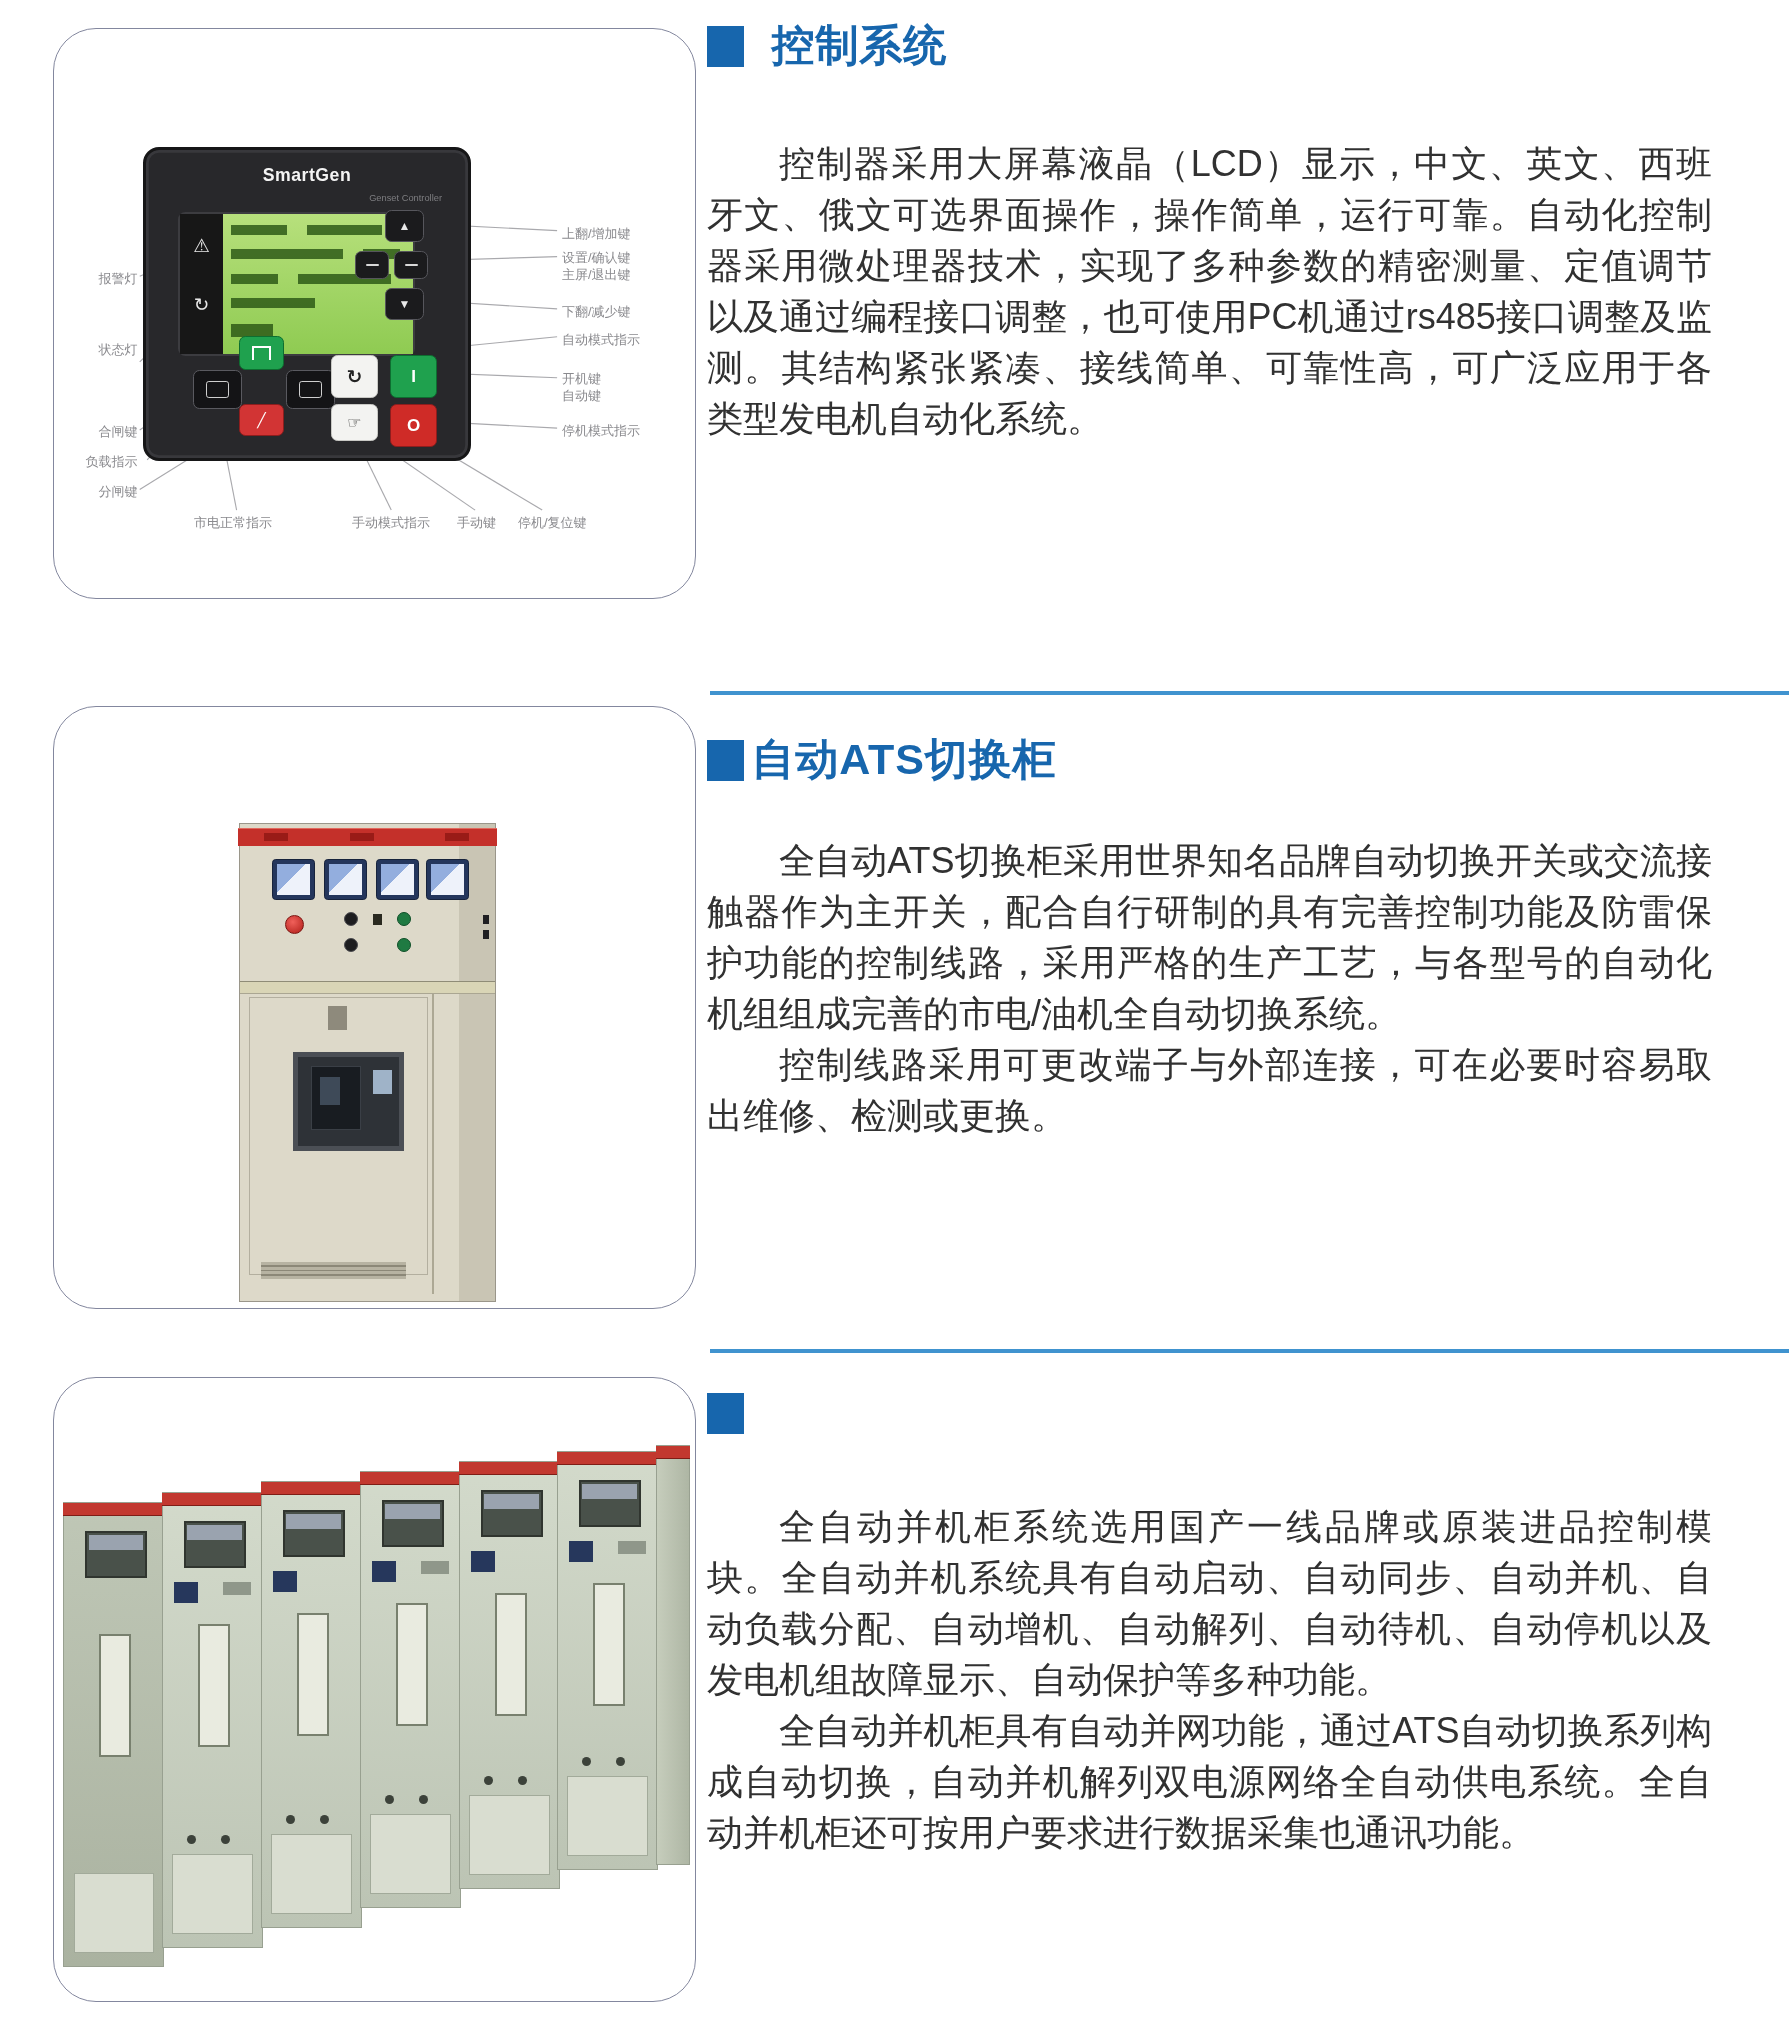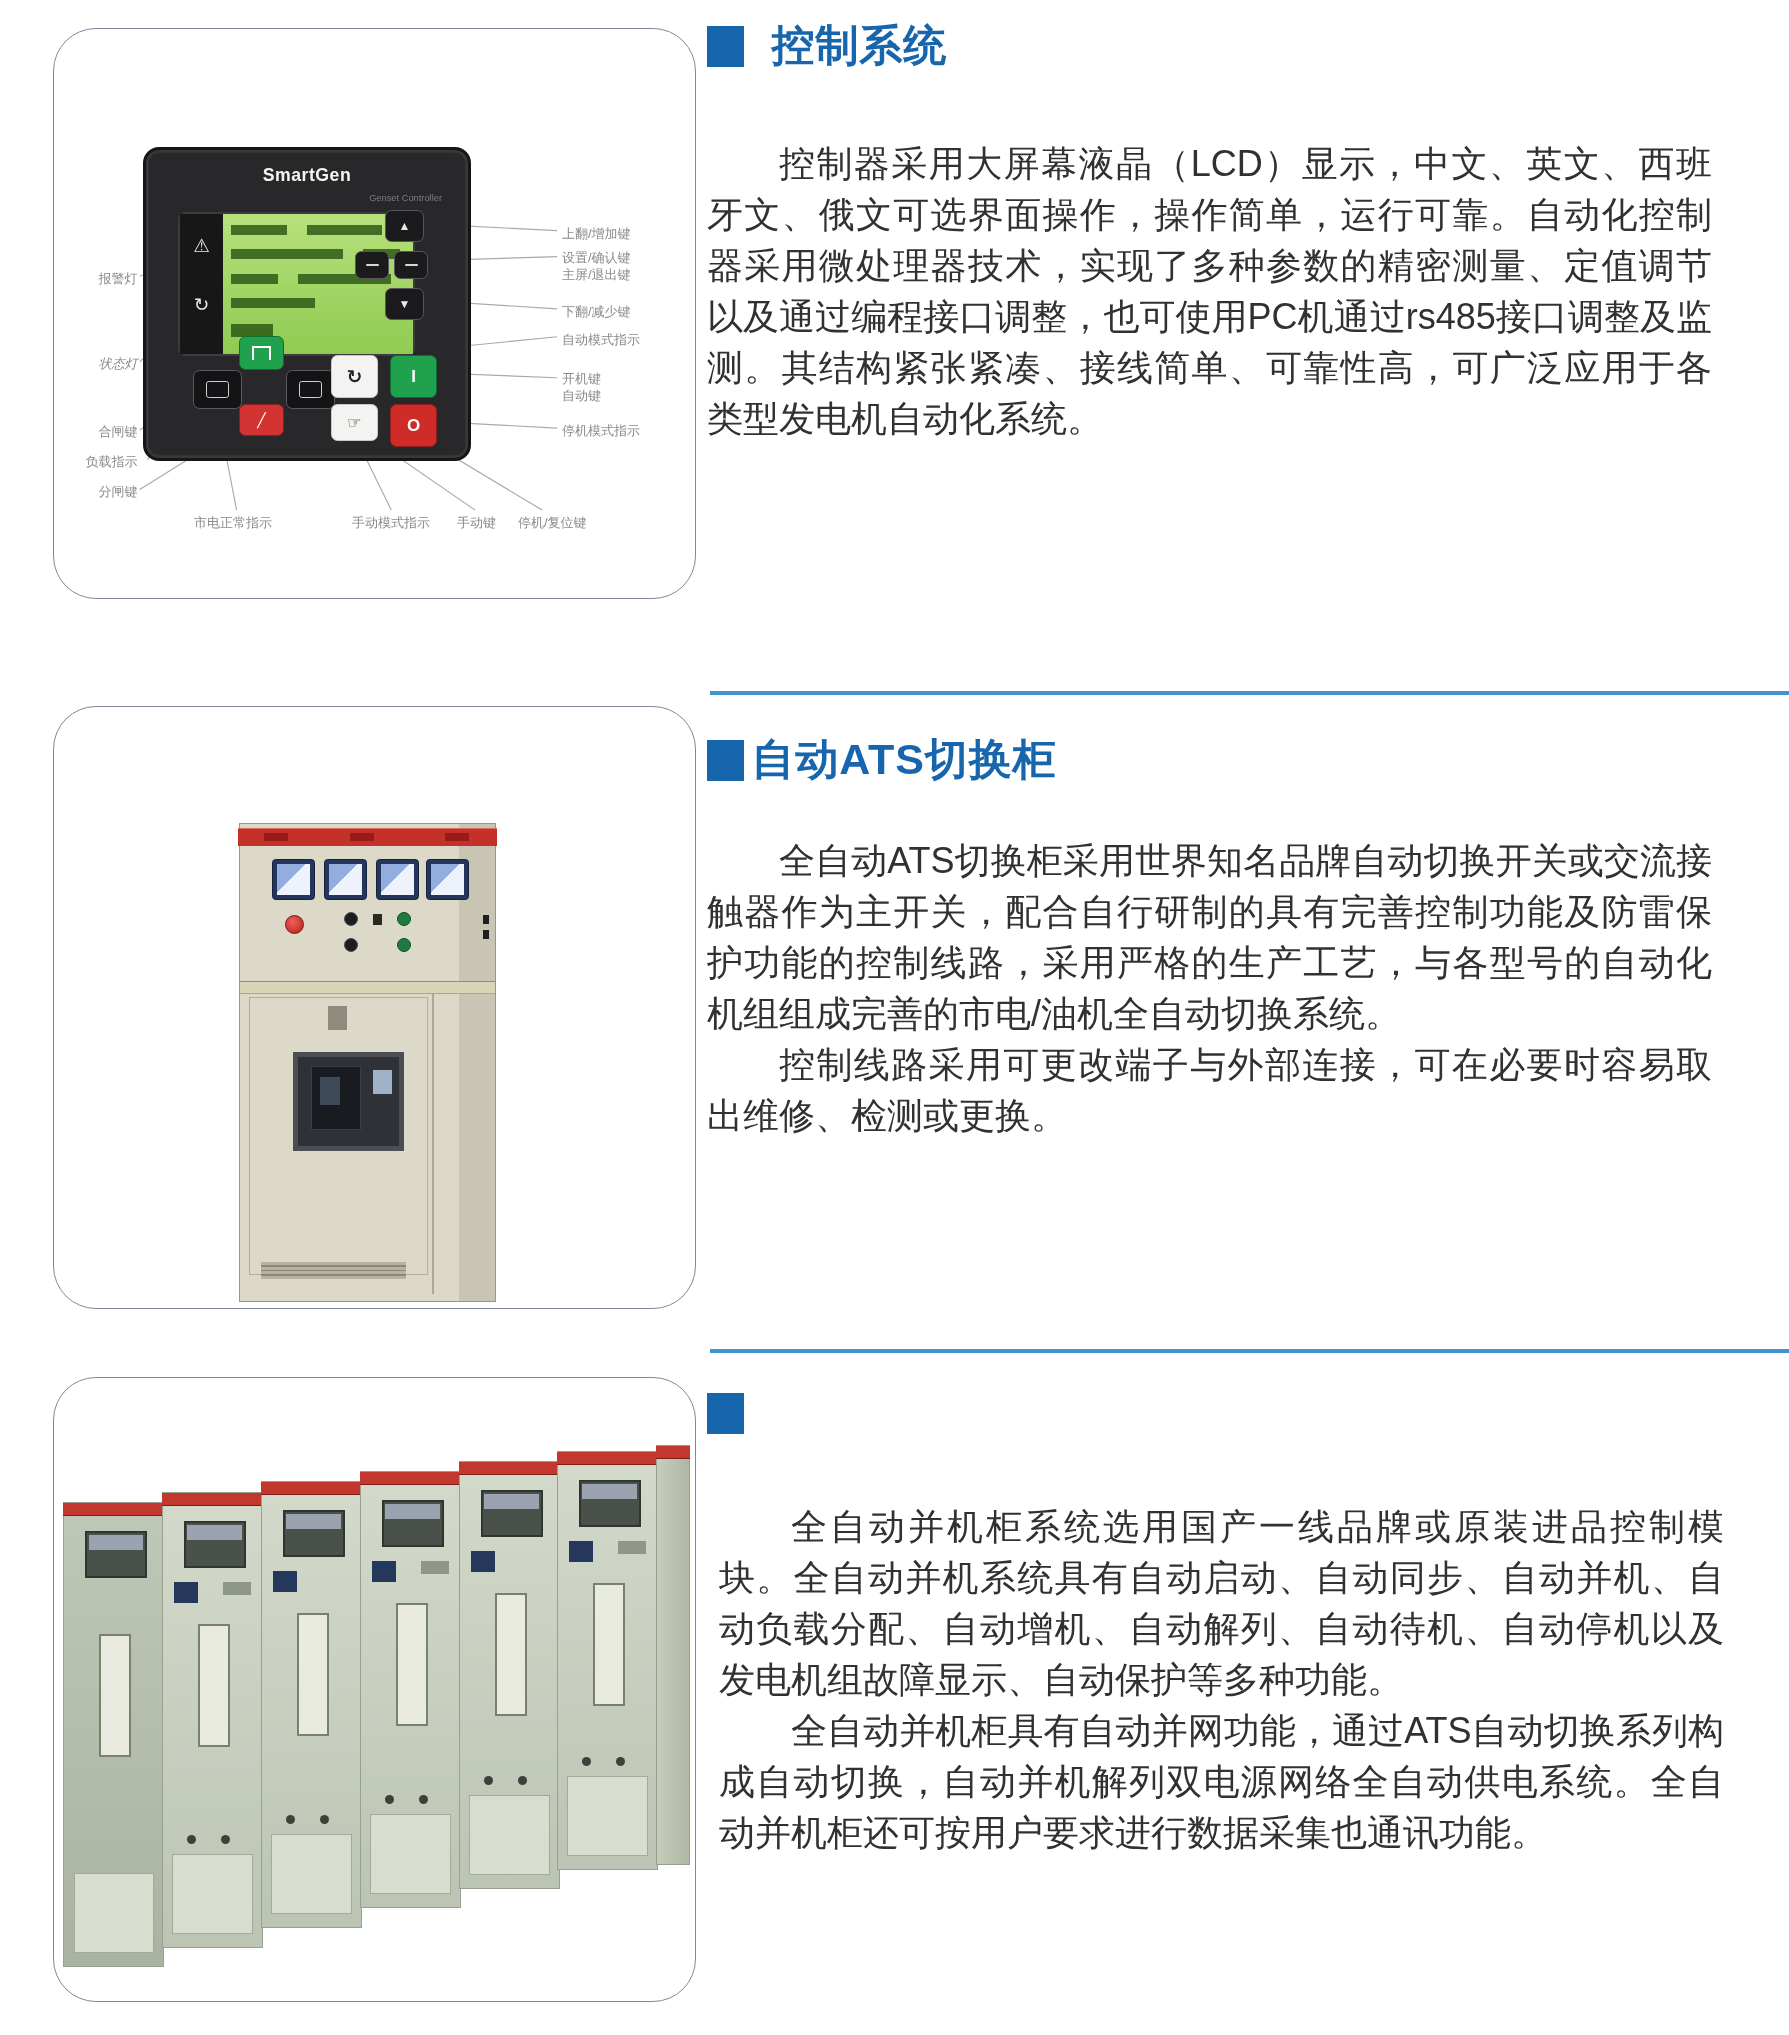--- a/index.html
+++ b/index.html
@@ -193,21 +193,21 @@
     <div class="dbtn key-ind key-mains"></div>
     <div class="dbtn key-ind key-gen"></div>
     <div class="dbtn btn-open">╱</div>
     <div class="dbtn btn-auto">↻</div>
     <div class="dbtn btn-start">I</div>
     <div class="dbtn btn-manual">☞</div>
     <div class="dbtn btn-stop">O</div>
   </div>
 
   <div class="callout co-left" style="left:5.6px;top:241px;">报警灯</div>
-  <div class="callout co-left" style="left:5.6px;top:326px;font-style:italic;">状态灯</div>
+  <div class="callout co-left" style="left:5.6px;top:312px;">状态灯</div>
   <div class="callout co-left" style="left:5.6px;top:394px;">合闸键</div>
   <div class="callout co-left" style="left:5.6px;top:424px;">负载指示</div>
   <div class="callout co-left" style="left:5.6px;top:454px;">分闸键</div>
 
   <div class="callout" style="left:508px;top:196px;">上翻/增加键</div>
   <div class="callout" style="left:508px;top:220px;">设置/确认键</div>
   <div class="callout" style="left:508px;top:237px;">主屏/退出键</div>
   <div class="callout" style="left:508px;top:274px;">下翻/减少键</div>
   <div class="callout" style="left:508px;top:302px;">自动模式指示</div>
   <div class="callout" style="left:508px;top:341px;">开机键</div>
@@ -329,17 +329,17 @@
 <div class="para-block" style="top:835px;">
   <p>全自动ATS切换柜采用世界知名品牌自动切换开关或交流接触器作为主开关，配合自行研制的具有完善控制功能及防雷保护功能的控制线路，采用严格的生产工艺，与各型号的自动化机组组成完善的市电/油机全自动切换系统。</p>
   <p>控制线路采用可更改端子与外部连接，可在必要时容易取出维修、检测或更换。</p>
 </div>
 
 <div class="divider" style="top:1349px;"></div>
 
 <div class="sec-head" style="top:1393px;">
   <span class="head-square"></span>
 </div>
-<div class="para-block" style="top:1501px;margin-left:12px;">
+<div class="para-block" style="top:1501px;">
   <p>全自动并机柜系统选用国产一线品牌或原装进品控制模块。全自动并机系统具有自动启动、自动同步、自动并机、自动负载分配、自动增机、自动解列、自动待机、自动停机以及发电机组故障显示、自动保护等多种功能。</p>
   <p>全自动并机柜具有自动并网功能，通过ATS自动切换系列构成自动切换，自动并机解列双电源网络全自动供电系统。全自动并机柜还可按用户要求进行数据采集也通讯功能。</p>
 </div>
 
 
 </body></html>

